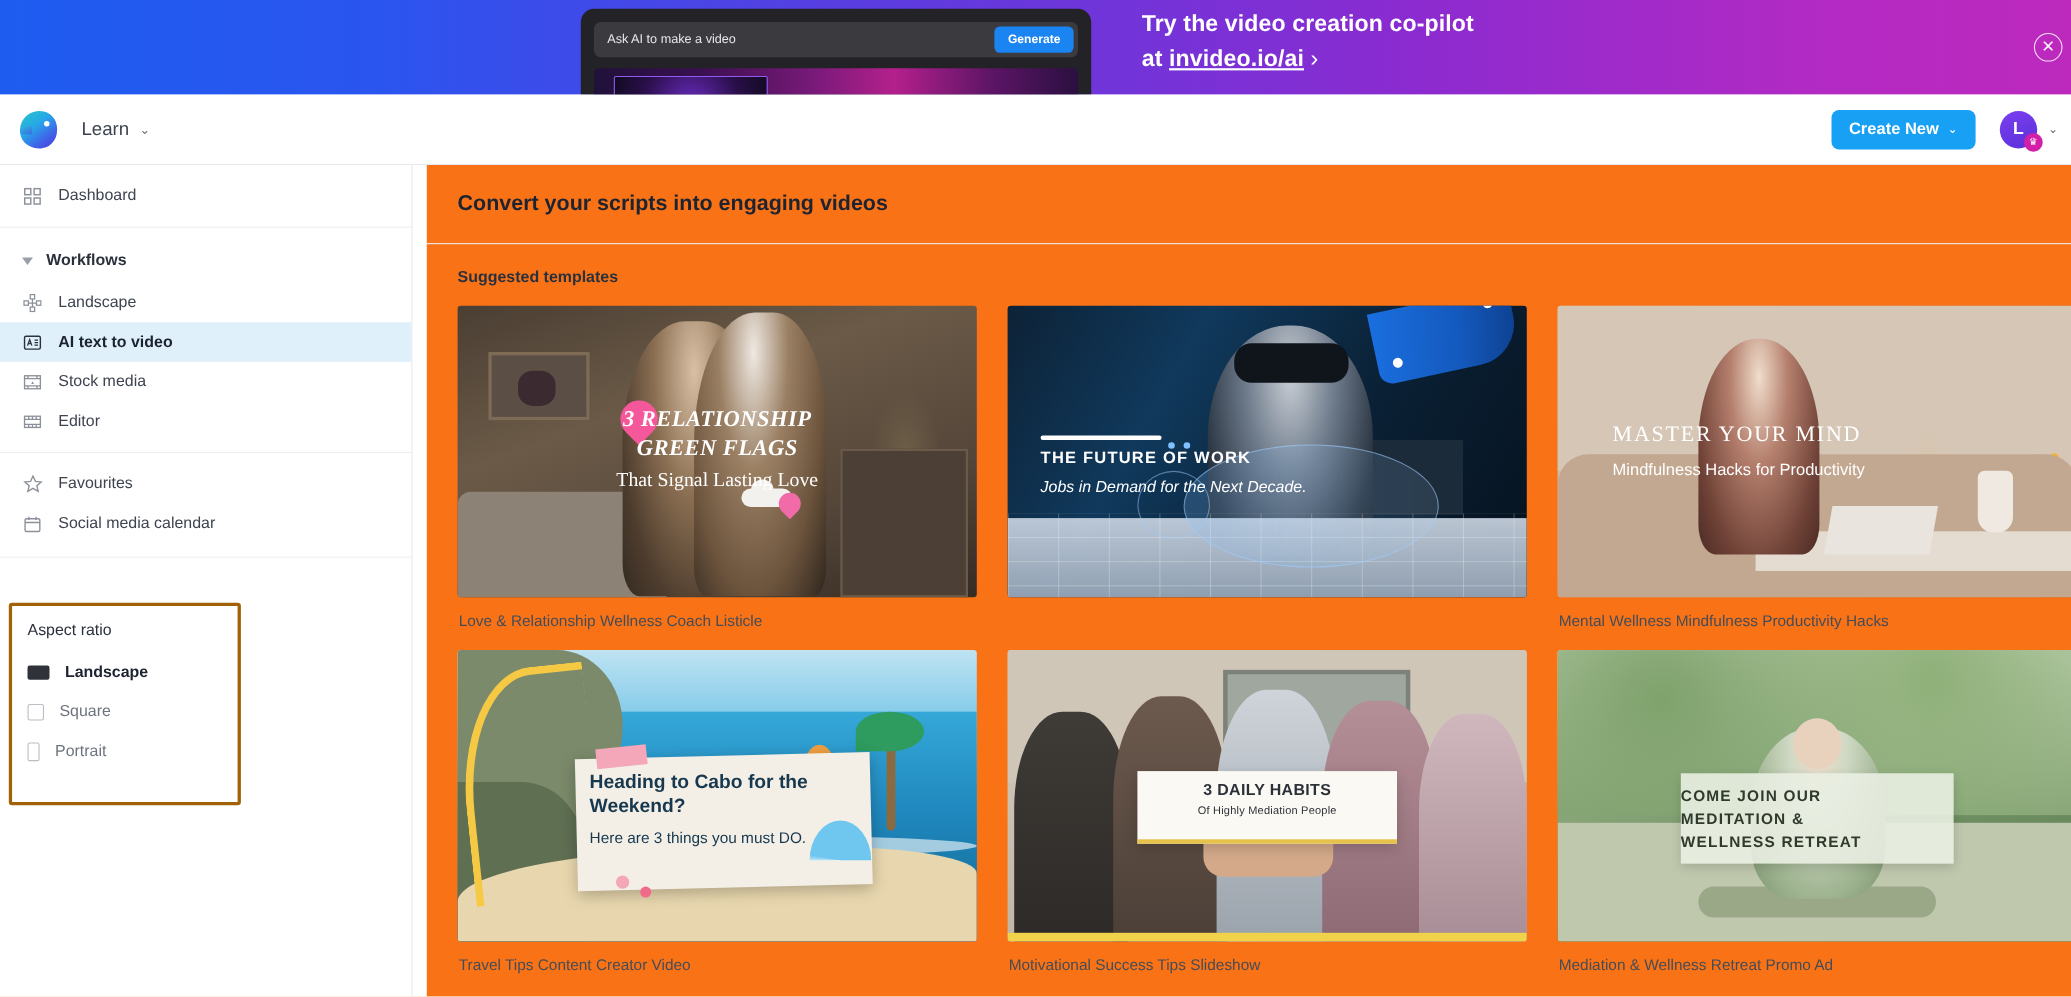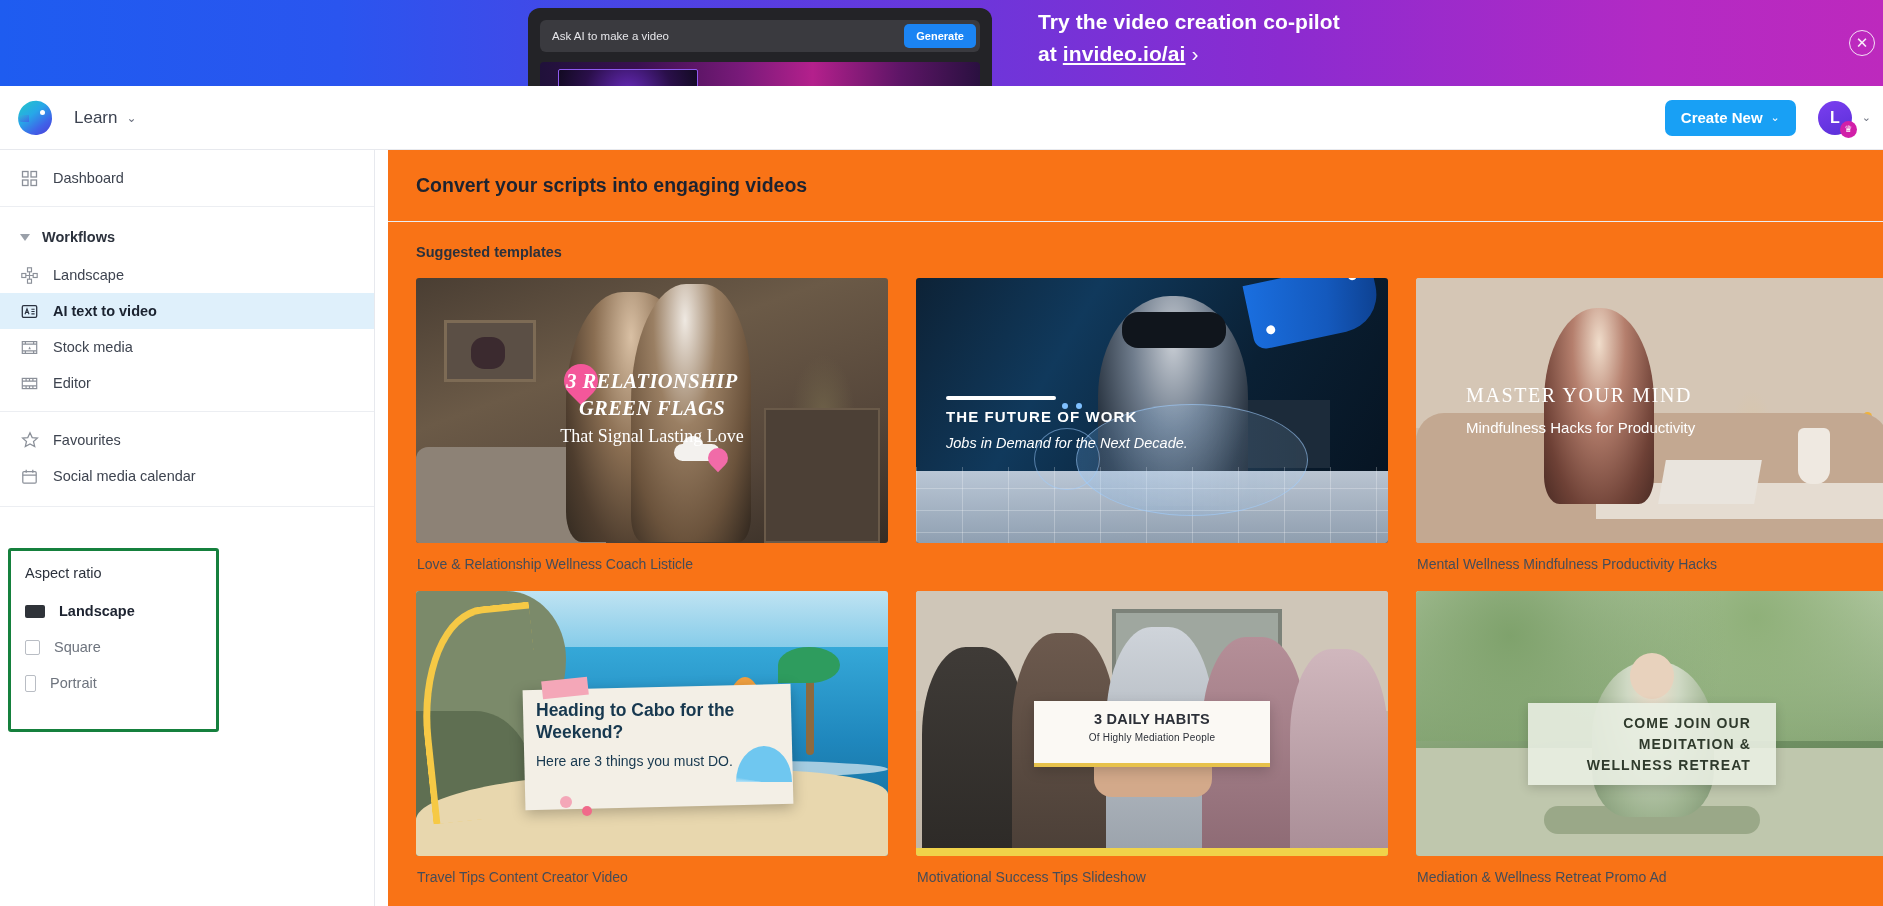--- a/index.html
+++ b/index.html
@@ -125,21 +125,21 @@
   }
   .tri {
     width: 0; height: 0; margin-right: 12px;
     border-left: 5.5px solid transparent; border-right: 5.5px solid transparent;
     border-top: 7px solid #9aa0a9;
   }
 
   
   .aspect-box {
     position: absolute; left: 8px; top: 548px; width: 211px; height: 184px;
-    border: 3px solid #15803d; border-radius: 3px; background: #fff;
+    border: 3px solid #a16207; border-radius: 3px; background: #fff;
   }
   .aspect-title {
     font-size: 14.5px; color: #2b313c; padding: 14px 0 0 14px;
   }
   .aspect-list { padding-top: 12px; }
   .aspect-item {
     height: 36px; display: flex; align-items: center; padding-left: 14px;
     font-size: 14.5px; color: #6e747e;
   }
   .aspect-item.selected { color: #1d2330; font-weight: 700; }
@@ -308,21 +308,21 @@
   .t6 .floor { position:absolute; left:0; bottom:0; width:472px; height:108px; background:#bfc7ad; }
   .t6 .mat { position:absolute; left:128px; bottom:22px; width:216px; height:28px; background:#9aa888; border-radius:14px; }
   .t6 .person { position:absolute; left:176px; top:70px; width:122px; height:156px;
     background: radial-gradient(ellipse at 50% 14%, #f0ddcb 0%, #cfd9c4 30%, #9fb491 70%, #7d9471 100%);
     border-radius: 48% 48% 30% 30%; }
   .t6 .head { position:absolute; left:214px; top:62px; width:44px; height:46px; background:#e8d2bd; border-radius:50%; }
   .t6 .card-note {
     position:absolute; left:112px; top:112px; width:248px; height:82px;
     background: rgba(233,238,226,.90); box-shadow:0 3px 10px rgba(0,0,0,.16);
   }
-  .t6 .tt { position:absolute; left:112px; top:122px; width:223px; text-align:right; color:#2f3a2c; }
+  .t6 .tt { position:absolute; left:112px; top:122px; width:223px; text-align:left; color:#2f3a2c; }
   .t6 .tt div { font-size:14px; font-weight:700; letter-spacing:1.1px; line-height:21px; }
 </style>
 </head>
 <body>
 
 <div class="app">
 
   <div class="promo">
     <div class="promo-inner">
 

